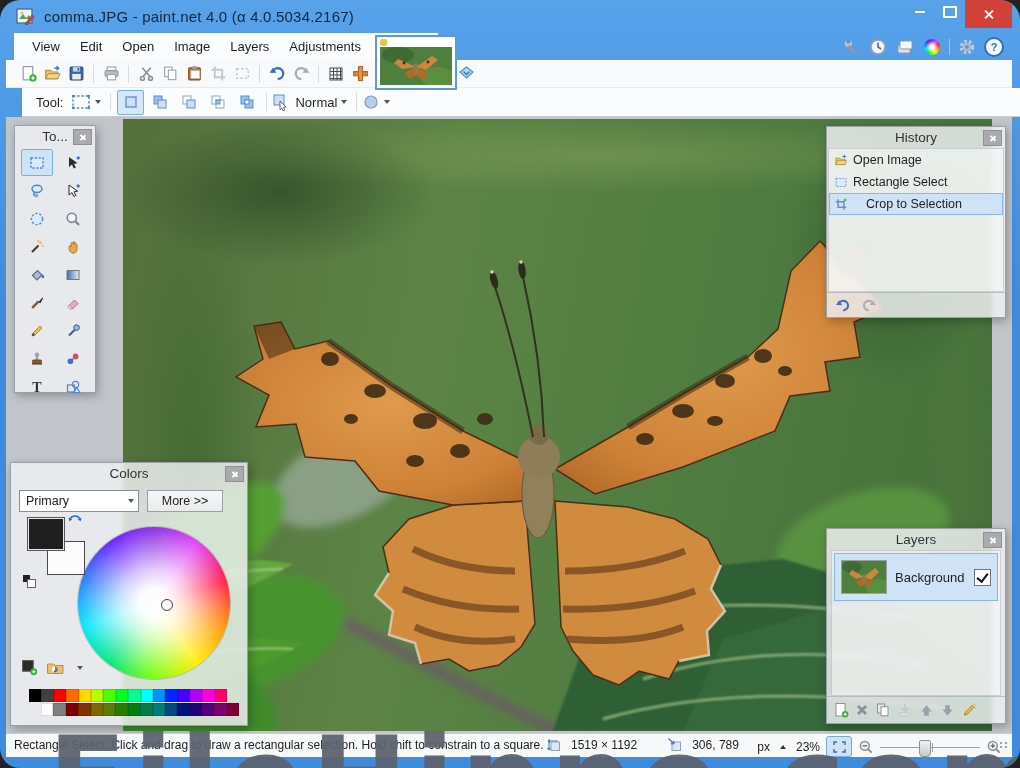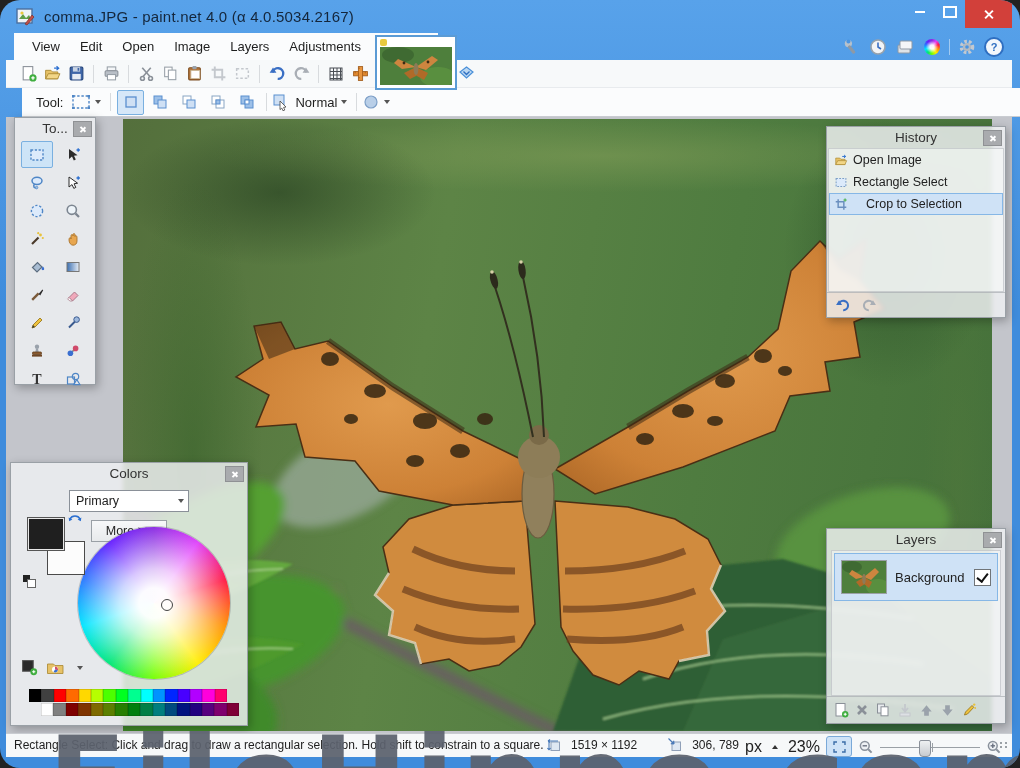--- a/index.html
+++ b/index.html
@@ -55,33 +55,33 @@
        linear-gradient(100deg,#546f3c,#5d8446 35%,#4f7c40 65%,#45703a);}
   .canvas svg{position:absolute;inset:0;}
   
   .panel{position:absolute;background:rgba(238,240,242,.84);border:1px solid #9aa0a6;box-shadow:2px 3px 9px rgba(0,0,0,.28);backdrop-filter:blur(2px);z-index:20;}
   .panel-title{height:21px;display:flex;align-items:center;justify-content:center;font-size:13.5px;color:#333;position:relative;}
   .xbtn{position:absolute;right:3px;top:3px;width:17px;height:14px;background:#a9abae;border:1px solid #8f9194;display:flex;align-items:center;justify-content:center;}
   .xbtn i{position:relative;width:7px;height:7px;display:block;}
   .xbtn i::before,.xbtn i::after{content:"";position:absolute;left:3px;top:0;width:1.6px;height:7px;background:#fff;}
   .xbtn i::before{transform:rotate(45deg);} .xbtn i::after{transform:rotate(-45deg);}
   
-  .tools-panel{left:8px;top:0;width:80px;height:266px;}
+  .tools-panel{left:8px;top:8px;width:80px;height:266px;}
   .tools-grid{display:grid;grid-template-columns:repeat(2,1fr);padding:2px 4px;row-gap:1px;}
   .tgl{width:30px;height:25px;display:flex;align-items:center;justify-content:center;border:1px solid transparent;border-radius:2px;margin:0 auto;}
   .tgl.sel{background:#cde4f7;border-color:#7ab0e0;}
   
   .history-panel{left:820px;top:9px;width:178px;height:190px;display:flex;flex-direction:column;}
   .hist-list{flex:1;background:rgba(250,251,252,.55);margin:0 1px;border:1px solid rgba(180,184,188,.6);overflow:hidden;}
   .hist-row{display:flex;align-items:center;gap:5px;height:20px;padding-left:4px;font-size:12.5px;color:#222;border:1px solid transparent;}
   .hist-row.sel{background:#cfe2f6;border-color:#86b7e6;gap:18px;}
   .hist-foot{height:24px;display:flex;align-items:center;gap:10px;padding-left:8px;border-top:1px solid rgba(170,174,178,.7);}
   
   .colors-panel{left:4px;top:345px;width:236px;height:262px;}
-  .cp-row{display:flex;align-items:center;gap:8px;padding:6px 8px 0 8px;flex-direction:column;}
+  .cp-row{display:flex;align-items:center;gap:8px;padding:6px 8px 0 8px;}
   .cp-select{width:112px;height:20px;background:#fff;border:1px solid #8a9098;display:flex;align-items:center;font-size:12.5px;color:#222;padding-left:6px;justify-content:space-between;}
   .cp-more{width:74px;height:20px;background:linear-gradient(#f7f8f9,#e8eaec);border:1px solid #9aa0a6;font-size:12.5px;color:#222;display:flex;align-items:center;justify-content:center;}
   .sw-primary{position:absolute;left:16px;top:54px;width:36px;height:32px;background:#1f1f1f;border:1px solid #555;box-shadow:inset 0 0 0 1px #e8e8e8;z-index:2;}
   .sw-secondary{position:absolute;left:36px;top:78px;width:36px;height:32px;background:rgba(255,255,255,.85);border:1px solid #4a4a4a;z-index:1;}
   .sw-swap{position:absolute;left:56px;top:50px;z-index:3;}
   .sw-reset{position:absolute;left:12px;top:112px;width:13px;height:13px;z-index:2;}
   .sw-reset::before{content:"";position:absolute;left:0;top:0;width:7px;height:7px;background:#222;}
   .sw-reset::after{content:"";position:absolute;right:0;bottom:0;width:7px;height:7px;background:#fff;border:1px solid #666;}
   .wheel{position:absolute;left:67px;top:64px;width:152px;height:152px;border-radius:50%;
      background:radial-gradient(circle at 50% 50%,rgba(255,255,255,.98) 0 14%,rgba(255,255,255,.75) 32%,rgba(255,255,255,0) 72%),
@@ -99,21 +99,21 @@
   .layer-row{height:46px;background:#cfe2f6;border:1px solid #86b7e6;display:flex;align-items:center;gap:8px;padding:0 6px;}
   .layer-thumb{width:44px;height:32px;border:1px solid #9aa0a6;background:#4e7f3c;}
   .layer-name{font-size:13px;color:#222;flex:1;}
   .checkbox{width:15px;height:15px;background:#fff;border:1px solid #707478;position:relative;}
   .checkbox::after{content:"";position:absolute;left:4px;top:1px;width:5px;height:9px;border-right:2px solid #111;border-bottom:2px solid #111;transform:rotate(38deg);}
   .layer-foot{height:26px;display:flex;align-items:center;gap:6px;padding-left:6px;border-top:1px solid rgba(170,174,178,.7);}
   
   .statusbar{position:absolute;top:733px;left:6px;width:1006px;height:24px;background:#f6f8f9;border-top:1px solid #c9ccd1;box-sizing:border-box;z-index:30;}
   .status-msg{position:absolute;left:8px;top:4px;font-size:12px;color:#1e1e1e;}
   .status-metrics{position:absolute;left:540px;top:3px;display:flex;align-items:center;gap:10px;font-size:12px;color:#222;}
-  .status-zoom{position:absolute;right:10px;top:2px;display:flex;align-items:center;gap:6px;font-size:16px;color:#222;}
+  .status-zoom{position:absolute;right:10px;top:2px;display:flex;align-items:center;gap:6px;font-size:12px;color:#222;}
   .fit-btn{width:24px;height:19px;background:#cfe3f7;border:1px solid #7aa9d8;border-radius:3px;display:flex;align-items:center;justify-content:center;}
   .slider{position:relative;width:100px;height:16px;}
   .slider .track{position:absolute;left:0;right:0;top:8px;height:1.6px;background:#9aa0a6;}
   .slider .tick{position:absolute;left:52%;top:4px;width:1.4px;height:9px;background:#9aa0a6;}
   .slider .thumb{position:absolute;left:calc(44% - 5px);top:1px;width:10px;height:15px;background:linear-gradient(#eef0f2,#c7cbd0);border:1px solid #8a9099;border-radius:2px 2px 4px 4px;}
   .grip{position:absolute;right:-6px;top:6px;display:grid;grid-template-columns:repeat(2,3px);gap:2px;}
   .grip b{width:2px;height:2px;background:#9aa0a6;}
   
   .watermark{position:absolute;left:48px;top:712px;font-size:115px;font-weight:bold;color:#5c626e;opacity:.93;letter-spacing:7px;z-index:50;pointer-events:none;font-family:"DejaVu Sans",sans-serif;}
 </style>

